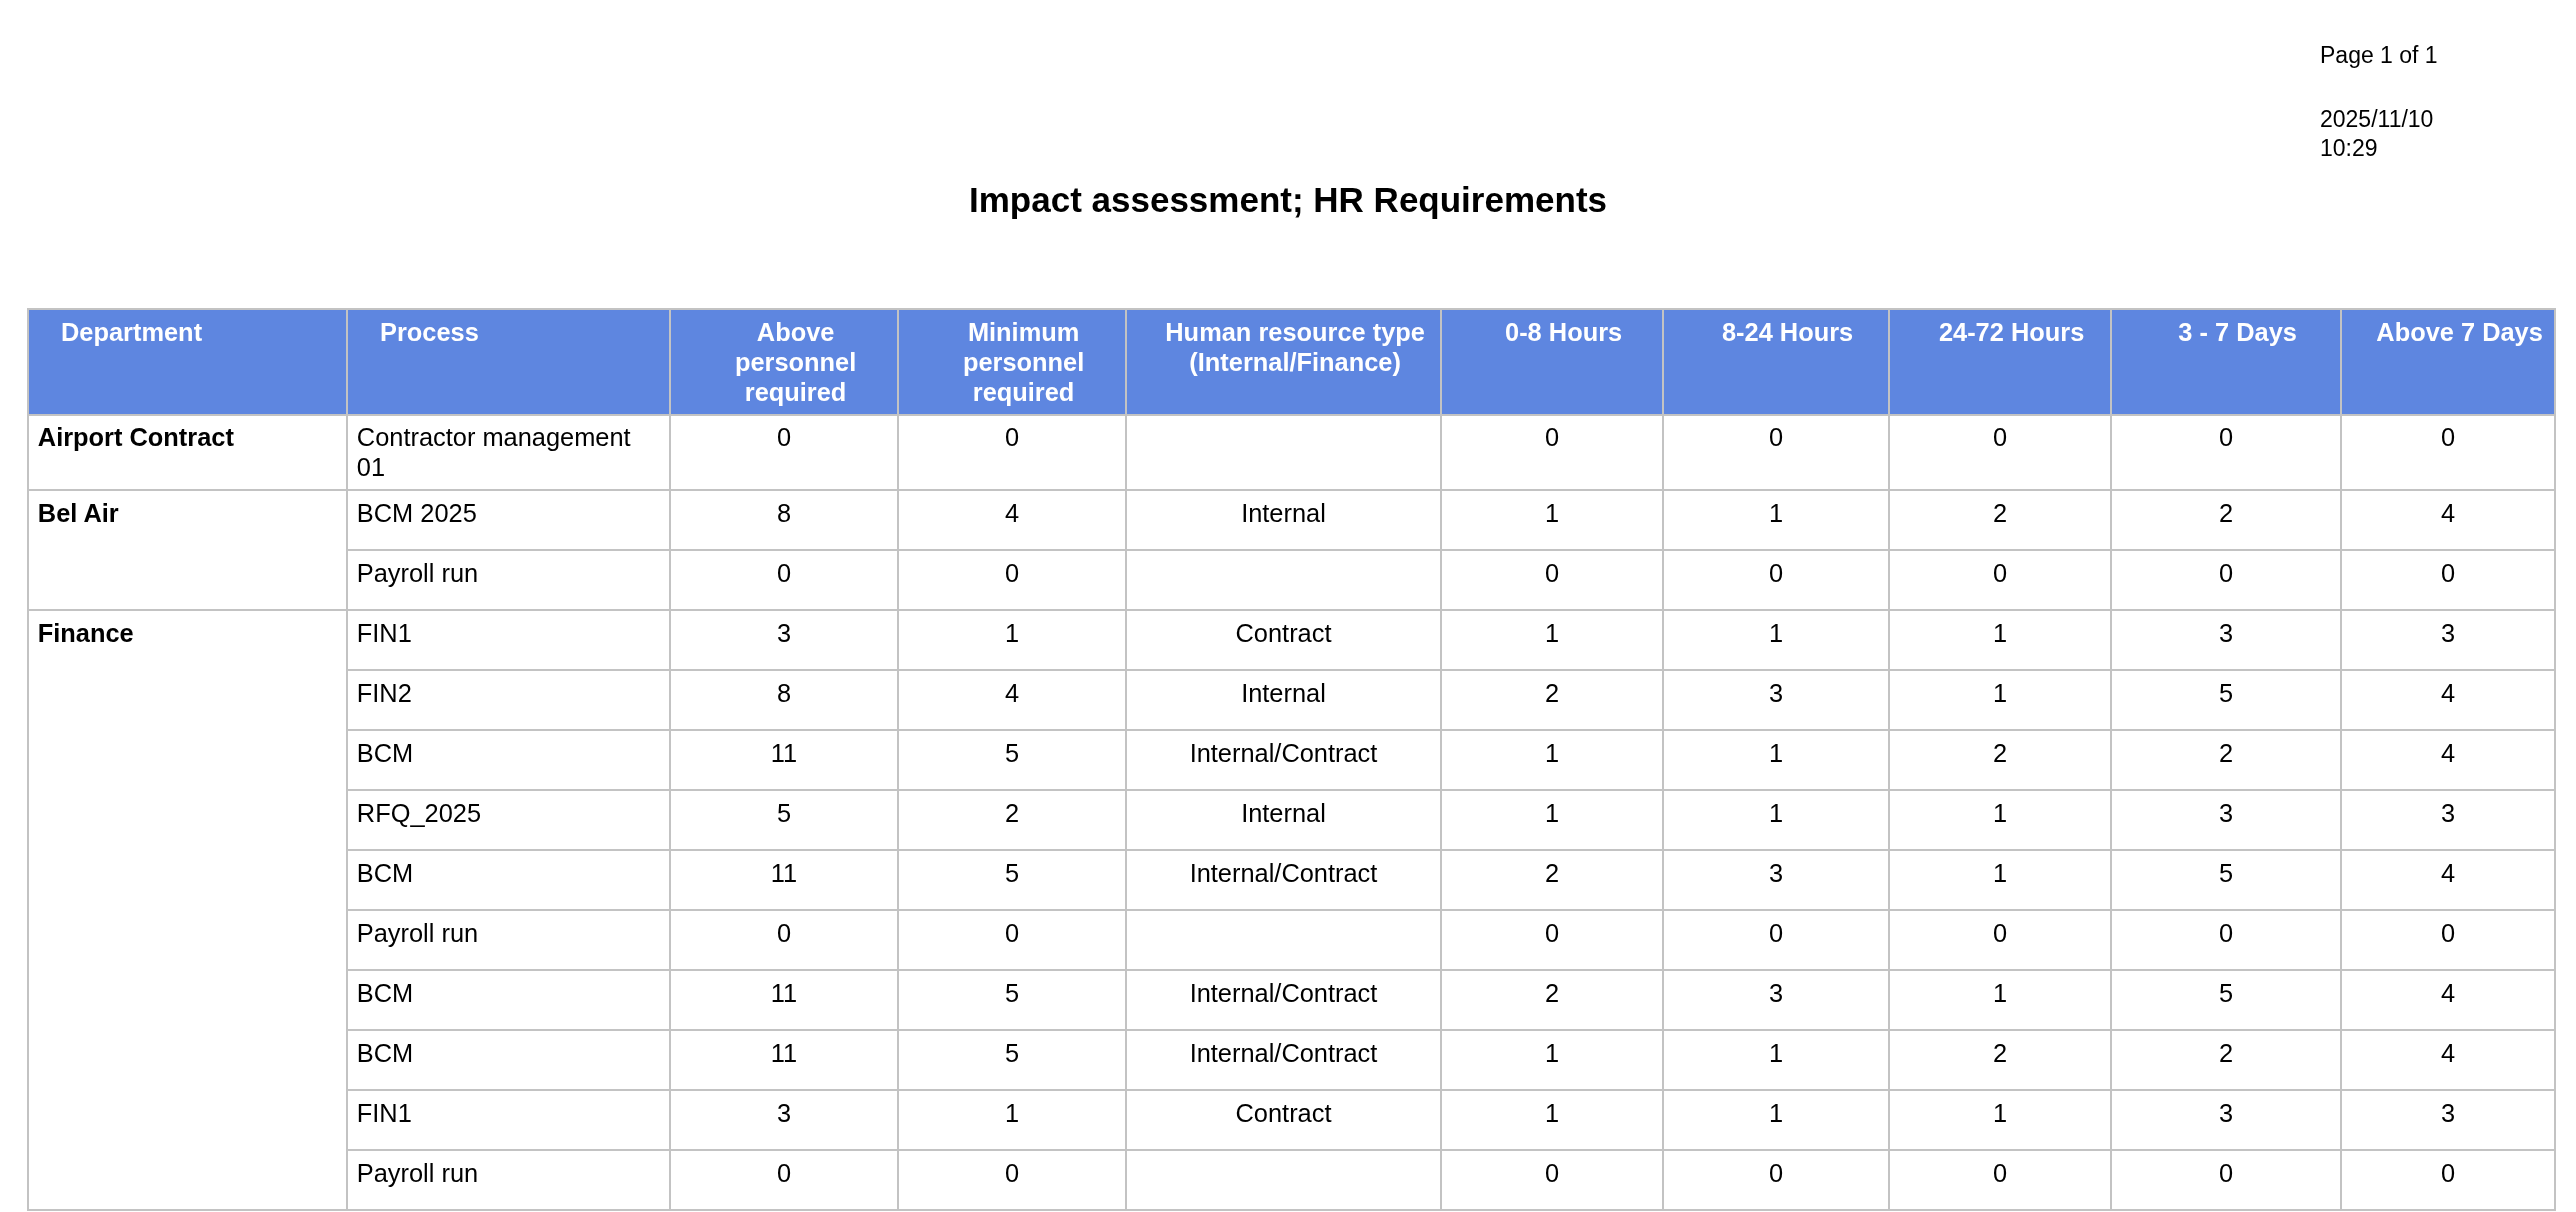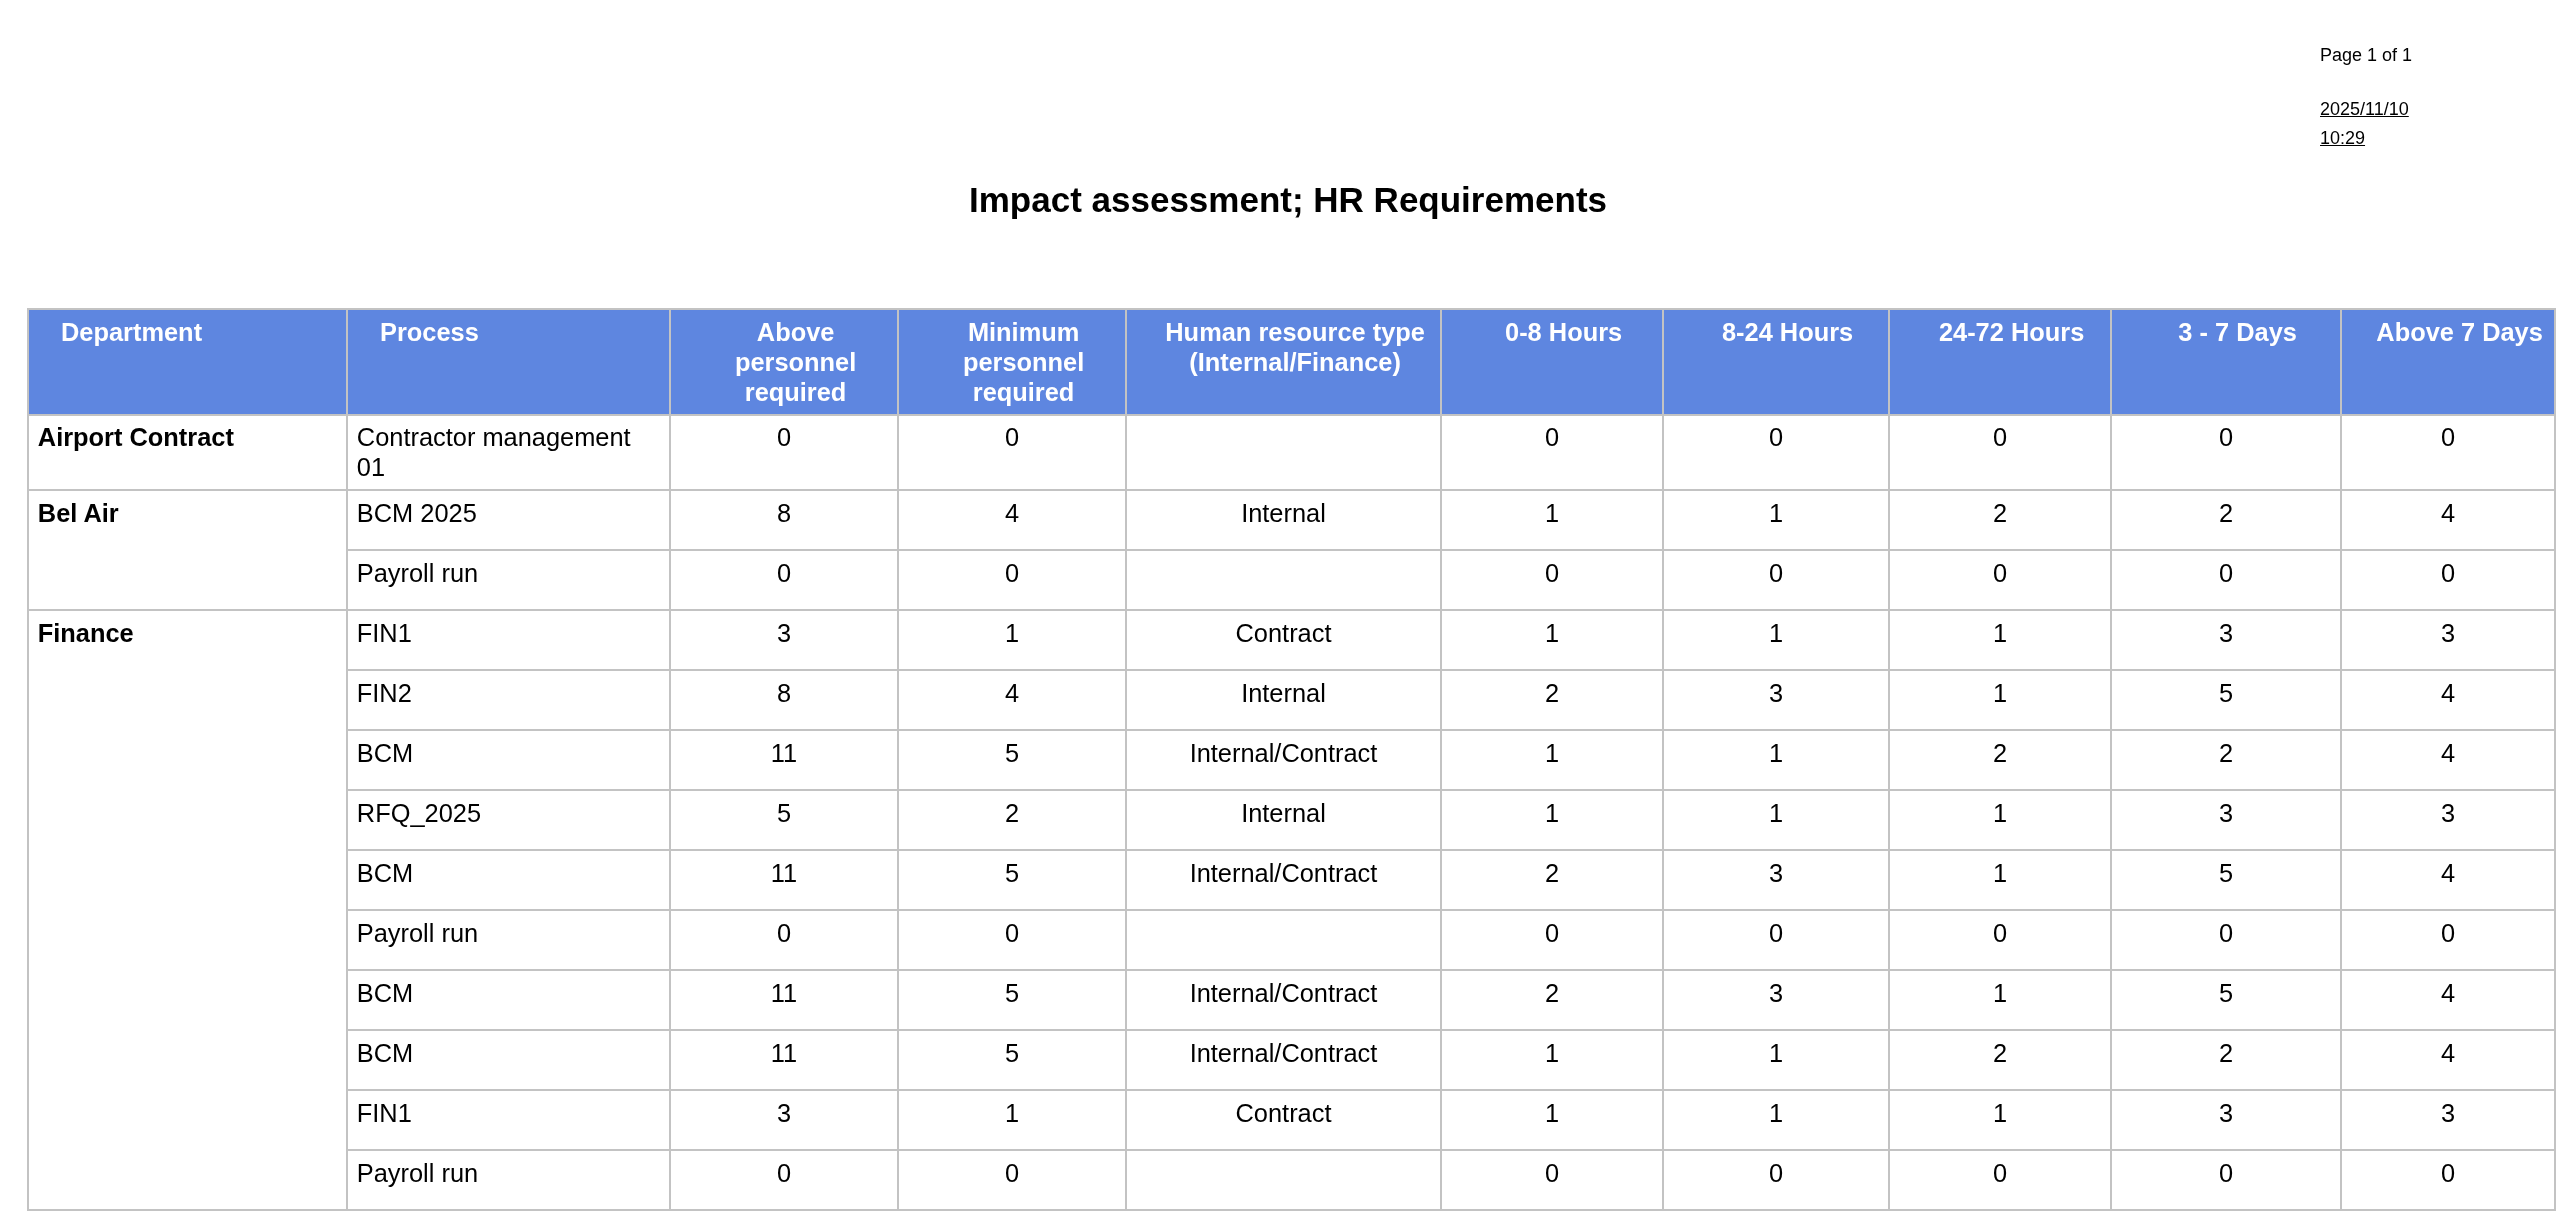--- a/index.html
+++ b/index.html
@@ -13,25 +13,25 @@
     position: relative;
     width: 2576px;
     height: 1212px;
     background: #ffffff;
     overflow: hidden;
   }
   .meta {
     position: absolute;
     top: 41px;
     left: 2320px;
-    font-size: 18px;
+    font-size: 23px;
     line-height: 29px;
     text-align: left;
   }
-  .meta .datetime { margin-top: 25px; text-decoration: underline; }
+  .meta .datetime { margin-top: 35px; }
   .title {
     position: absolute;
     top: 180px;
     left: 0;
     width: 100%;
     margin: 0;
     text-align: center;
     font-size: 35px;
     font-weight: bold;
     letter-spacing: 0;

